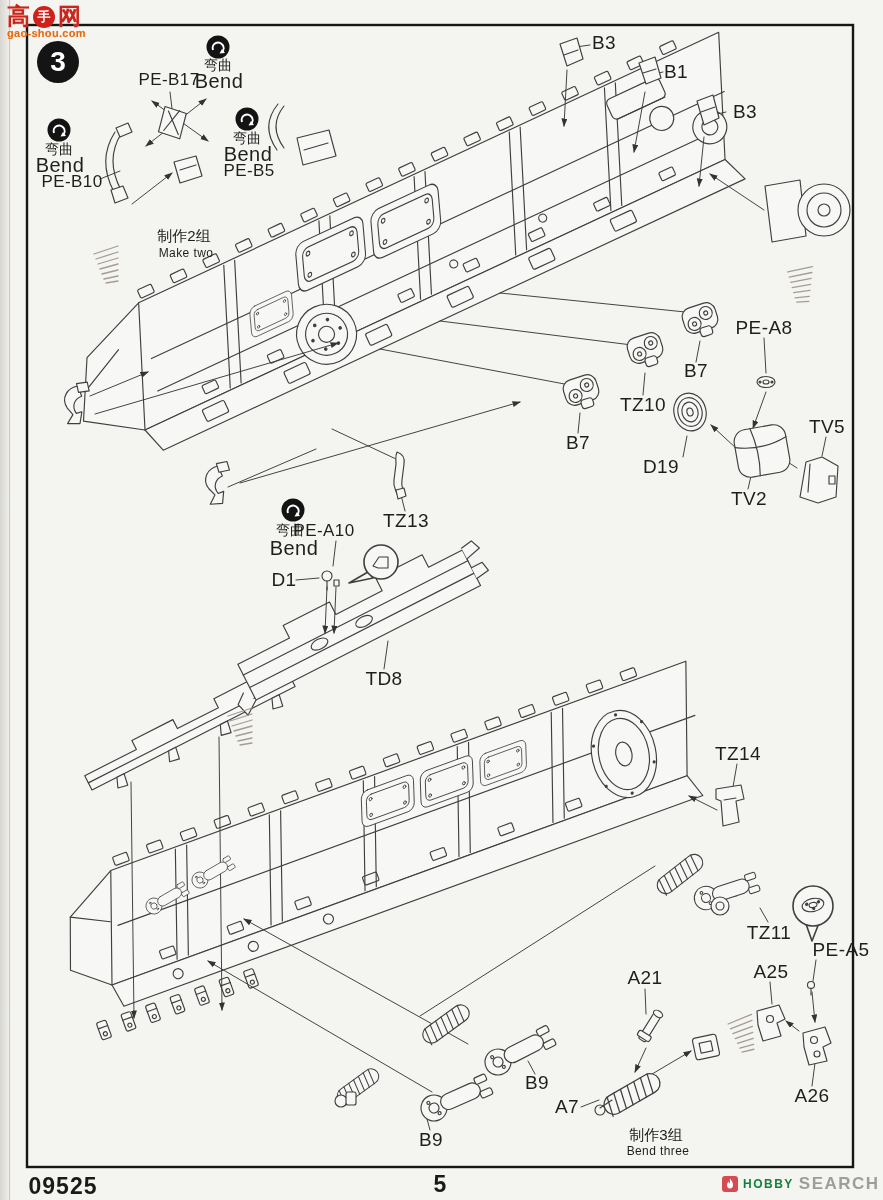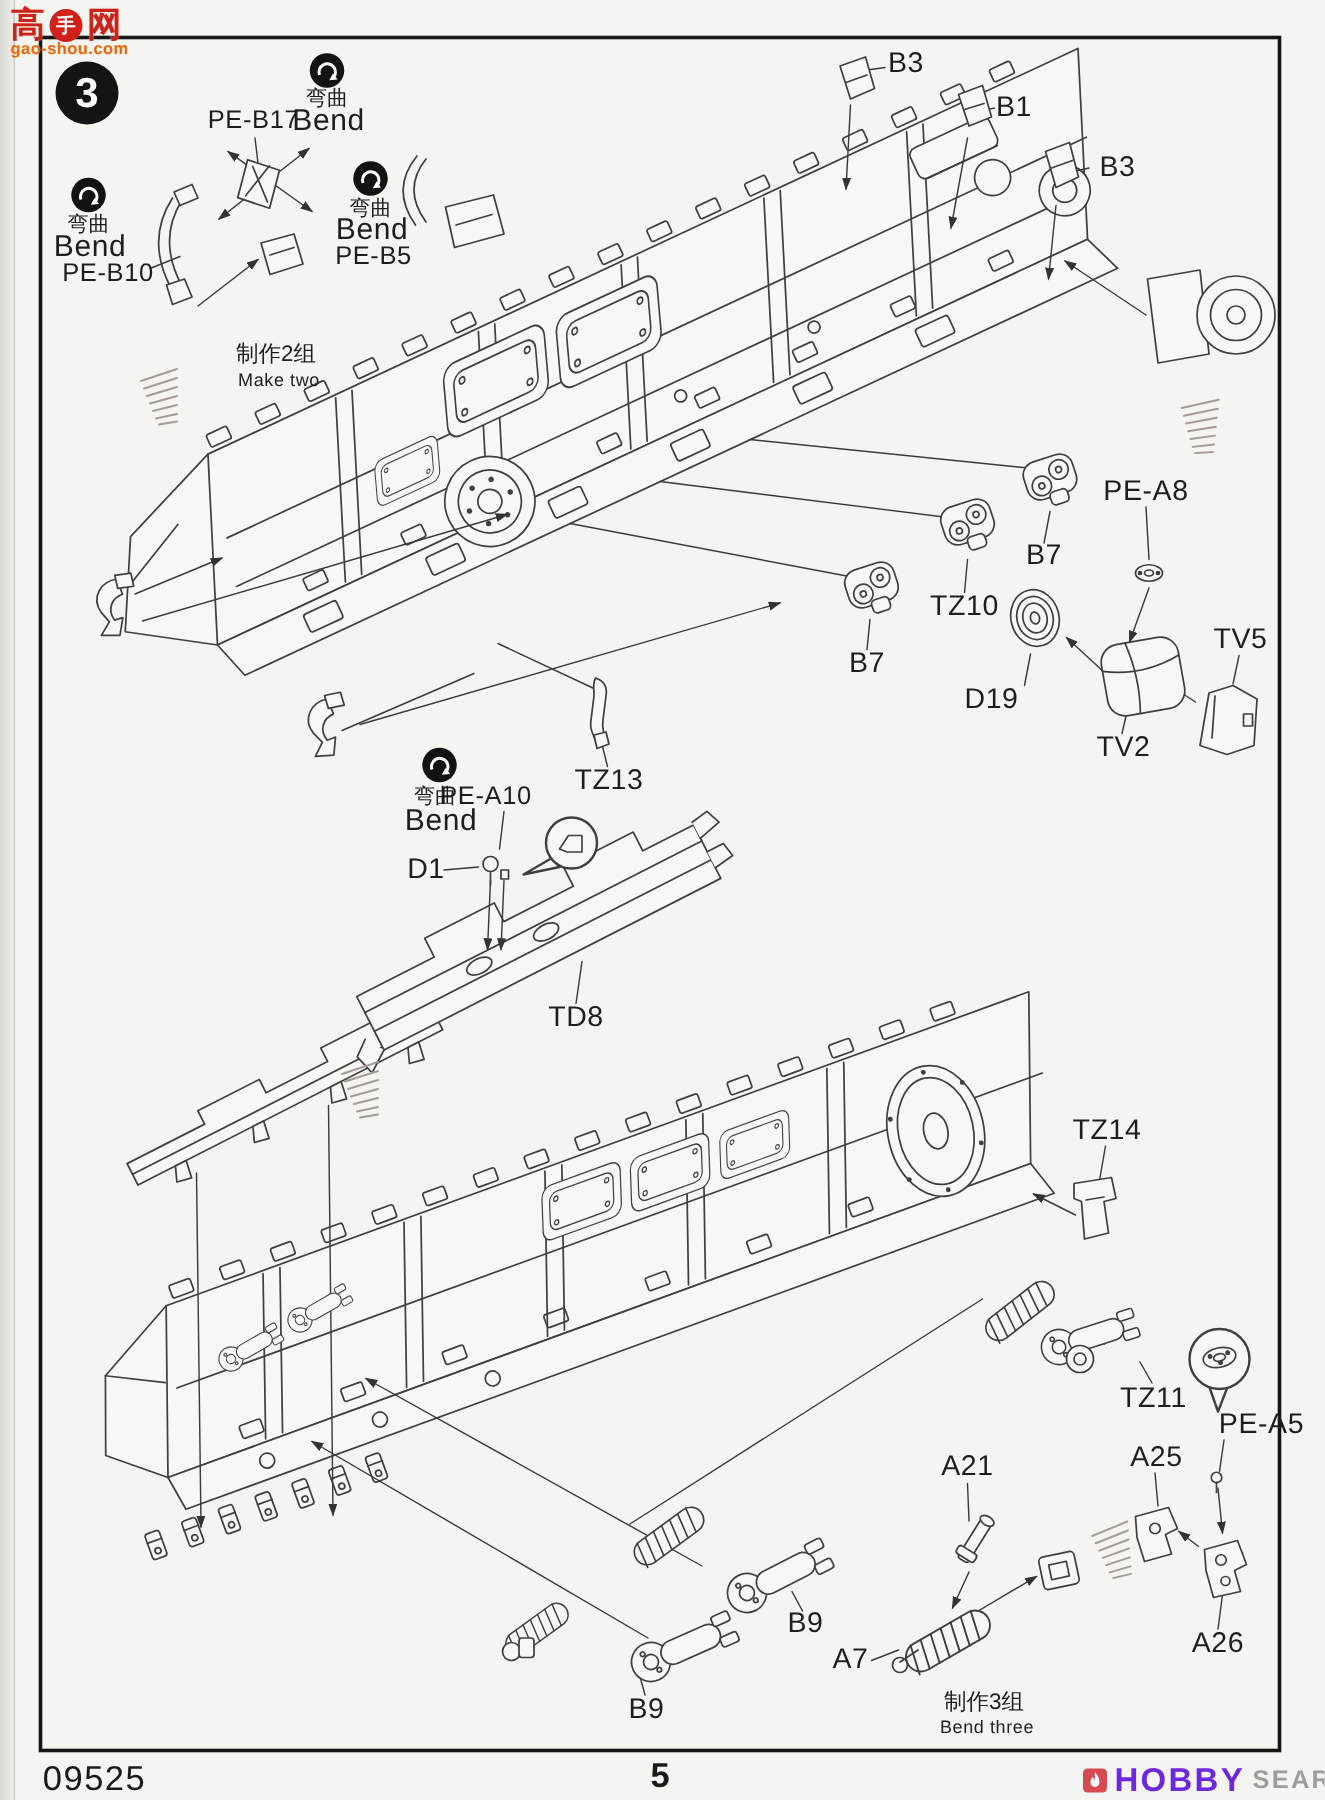--- a/index.html
+++ b/index.html
@@ -30,28 +30,28 @@
 
   .wm{position:absolute;left:7px;top:5px;z-index:6;line-height:1}
   .wm-row{display:flex;align-items:center;gap:3px}
   .wm-cn{font-size:23px;font-weight:bold;color:#c8251d;text-shadow:0 0 1px #ffb8a8}
   .wm-badge{width:22px;height:22px;border-radius:50%;background:#cf2119;color:#fff;
     font-size:13px;font-weight:bold;display:flex;align-items:center;justify-content:center}
   .wm-url{font-size:11px;font-weight:bold;color:#e56a12;margin-top:0;letter-spacing:.3px;
     text-shadow:0 0 1px #ffd2a6}
 
   .code{position:absolute;left:63px;top:1186px;transform:translate(-50%,-50%);
-    font-size:23px;font-weight:normal;color:#1a1a1a;letter-spacing:1px;z-index:5}
+    font-size:23px;font-weight:bold;color:#1a1a1a;letter-spacing:1px;z-index:5}
   .pageno{position:absolute;left:440px;top:1184px;transform:translate(-50%,-50%);
     font-size:23px;font-weight:bold;color:#1a1a1a;z-index:5}
 
   .hslogo{position:absolute;left:722px;top:1174px;display:flex;align-items:center;gap:5px;z-index:5}
   .hs-flame{width:16px;height:16px;border-radius:3px;background:#d84a52;position:relative}
   .hs-flame svg{position:absolute;left:0;top:0}
-  .hs1{color:#6d28d9;font-weight:bold;font-size:22px;letter-spacing:1.5px}
+  .hs1{color:#15803d;font-weight:bold;font-size:12px;letter-spacing:1.5px}
   .hs2{color:#9d9d9d;font-weight:bold;font-size:17px;letter-spacing:1.5px}
 </style>
 </head>
 <body>
 
 <div class="edgeL"></div>
 <div class="edgeLine"></div>
 
 <svg class="art" width="883" height="1200" viewBox="0 0 883 1200">
   <defs>

